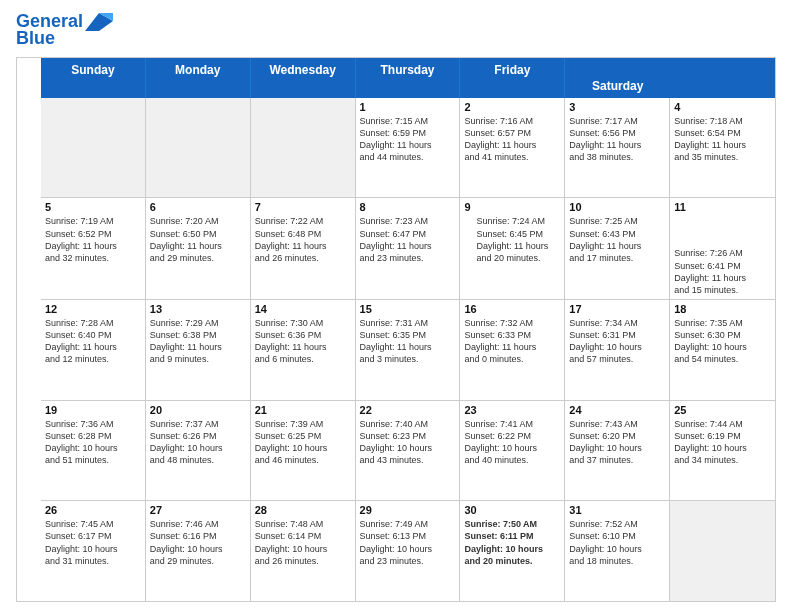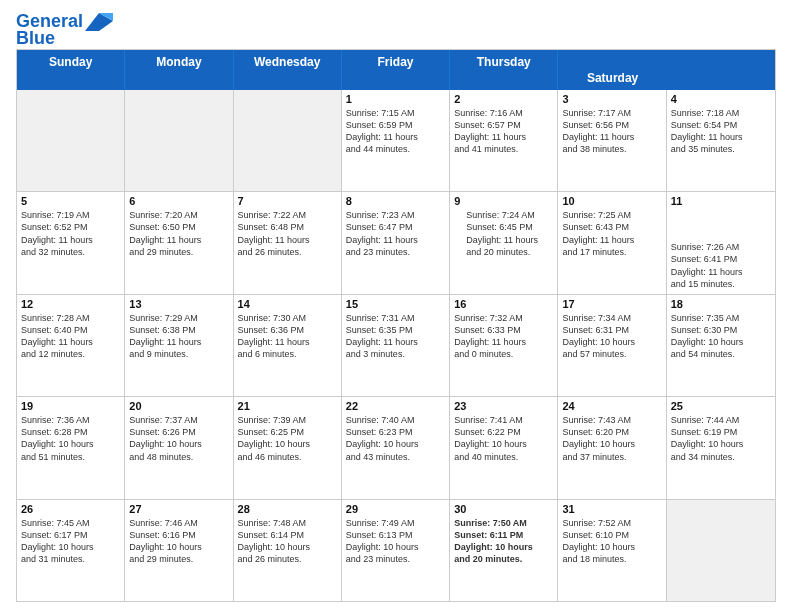--- a/index.html
+++ b/index.html
@@ -14,20 +14,21 @@
       width: 792px;
       height: 612px;
       padding: 12px 16px 10px 16px;
       display: flex;
       flex-direction: column;
     }
     .header {
       display: flex;
       justify-content: space-between;
       align-items: flex-start;
+      margin-bottom: 8px;
     }
     .logo {
       display: flex;
       flex-direction: column;
       align-items: flex-start;
     }
     .logo-text {
       font-size: 18px;
       font-weight: bold;
       color: #1a1a1a;
@@ -45,20 +46,21 @@
     }
     .location {
       font-size: 14px;
       color: #444;
     }
     .calendar {
       flex: 1;
       display: flex;
       flex-direction: column;
       border: 1px solid #ccc;
+      padding-left: 24px;
     }
     .cal-header-row {
       display: grid;
       grid-template-columns: repeat(7, 1fr);
       background: #1565C0;
     }
     .cal-header-cell {
       color: #fff;
       font-size: 12px;
       font-weight: bold;
@@ -124,22 +126,22 @@
       <div class="month-title"></div>
       <div class="location"></div>
     </div>
   </div>
 
   <div class="calendar">
     <div class="cal-header-row">
     <div class="cal-header-cell">Sunday</div>
         <div class="cal-header-cell">Monday</div>
         <div class="cal-header-cell">Wednesday</div>
+        <div class="cal-header-cell">Thursday</div>
         <div class="cal-header-cell">Friday</div>
-        <div class="cal-header-cell">Thursday</div>
         <div class="cal-header-cell">Saturday</div>
       </div>
     <div class="cal-body">
     <div class="cal-row">
           <div class="cal-cell empty shaded"></div>
           <div class="cal-cell empty shaded"></div>
           <div class="cal-cell empty shaded"></div>
           <div class="cal-cell">
             <div class="day-num">1</div>
             <div class="cell-info" style="white-space: pre-line;">Sunrise: 7:15 AM

